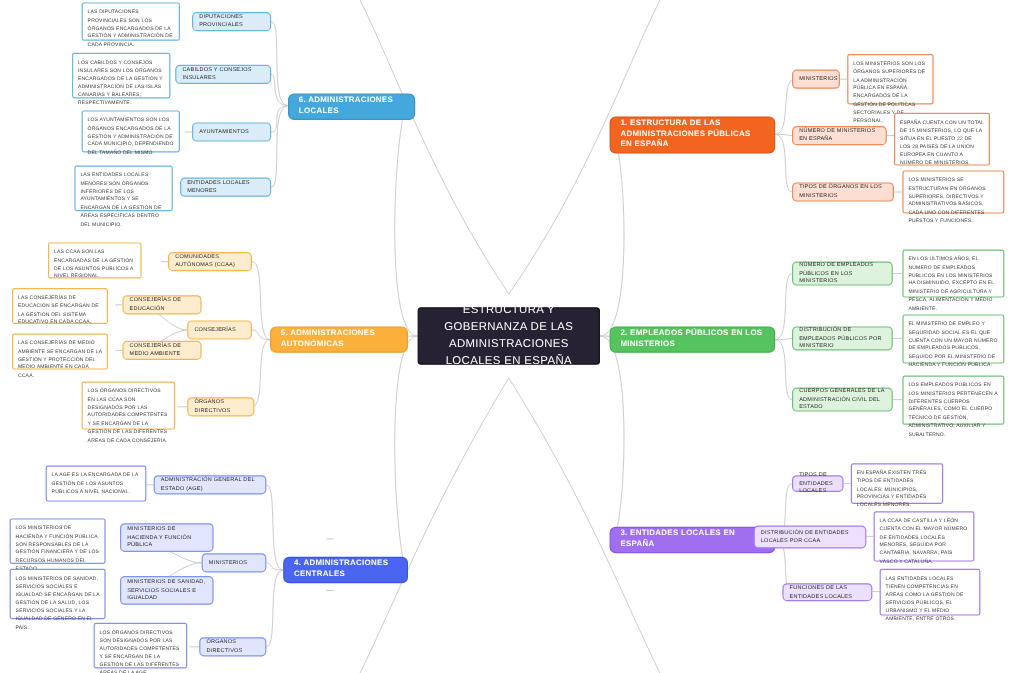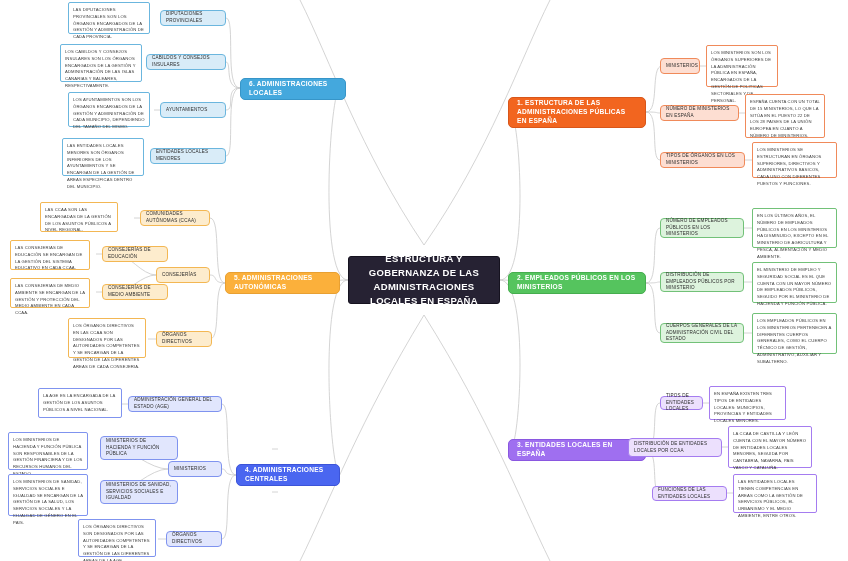--- a/index.html
+++ b/index.html
@@ -10,21 +10,21 @@
   }
   #canvas{position:absolute;inset:0;width:848px;height:561px;}
   #links{position:absolute;inset:0;width:848px;height:561px;pointer-events:none;}
 
   .node{position:absolute;box-sizing:border-box;display:flex;align-items:center;}
   .node .txt{display:block;width:100%;}
 
   
   .central{
     background:#262233;border:1px solid #15121f;border-radius:3px;
-    color:#ffffff;font-weight:bold;font-size:9.5px;letter-spacing:.3px;
+    color:#ffffff;font-weight:normal;font-size:9.5px;letter-spacing:.3px;
     text-align:center;justify-content:center;line-height:1.45;
     padding:6px 8px;
   }
 
   
   .branch{
     border-radius:5px;color:#ffffff;font-weight:bold;font-size:6.6px;
     letter-spacing:.25px;line-height:1.35;padding:5px 8px;
   }
   .b1{background:#f2651f;border:1px solid #d8561a;}

